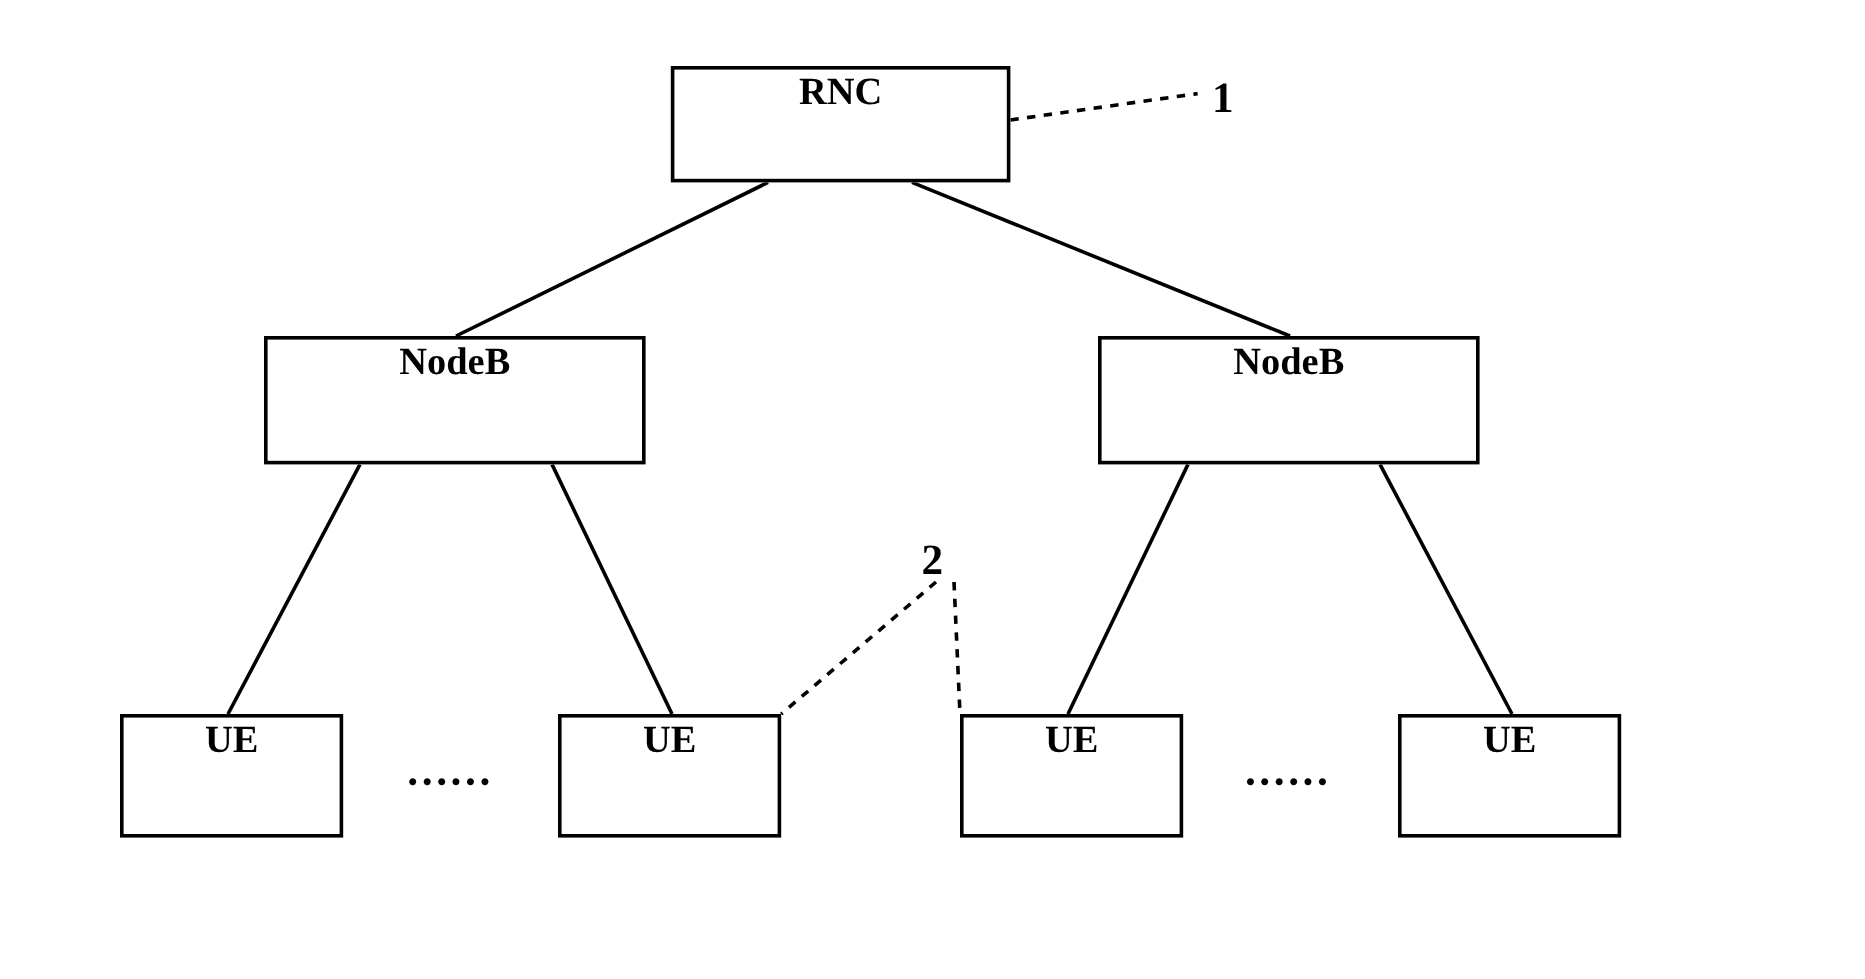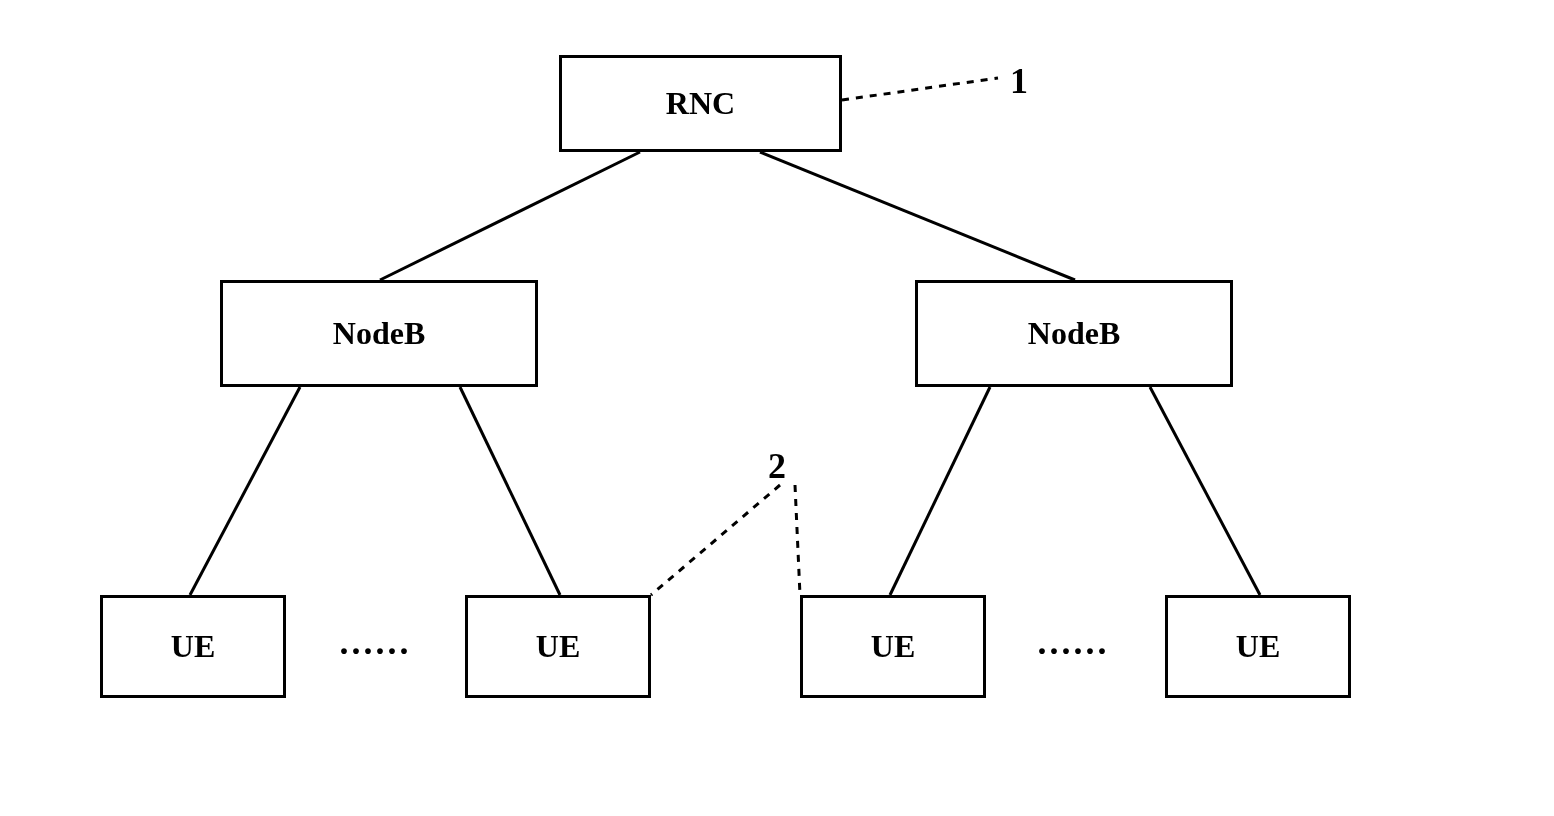--- a/index.html
+++ b/index.html
@@ -8,21 +8,21 @@
       height: 816px;
       background: white;
       position: relative;
       font-family: "Times New Roman", serif;
     }
     .box {
       position: absolute;
       border: 3px solid black;
       background: white;
       display: flex;
-      align-items: center;
+      align-items: flex-start;
       justify-content: center;
       font-weight: bold;
       font-size: 32px;
     }
     .label {
       position: absolute;
       font-weight: bold;
       font-size: 36px;
     }
     svg {

